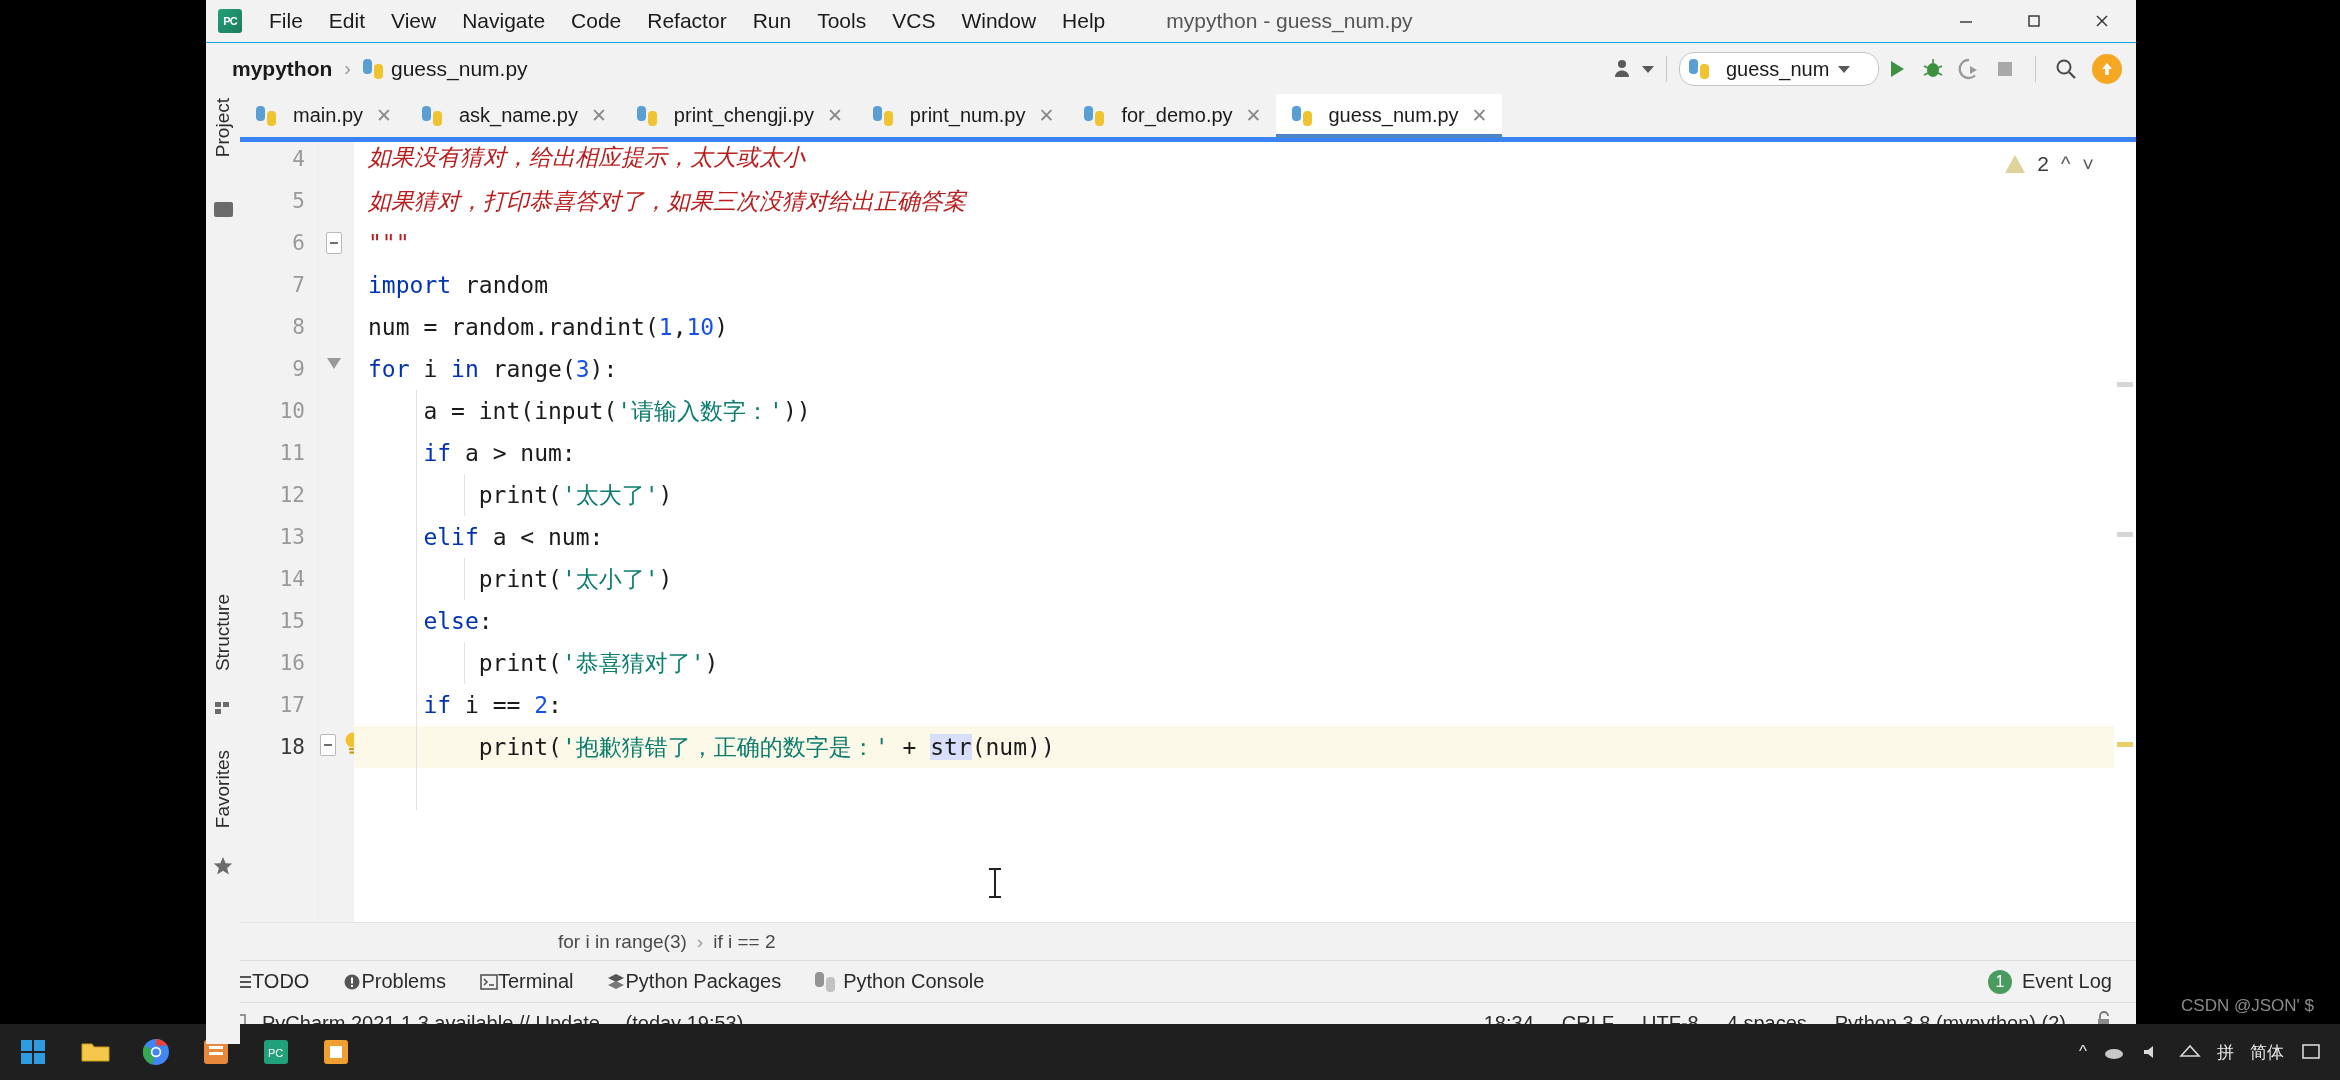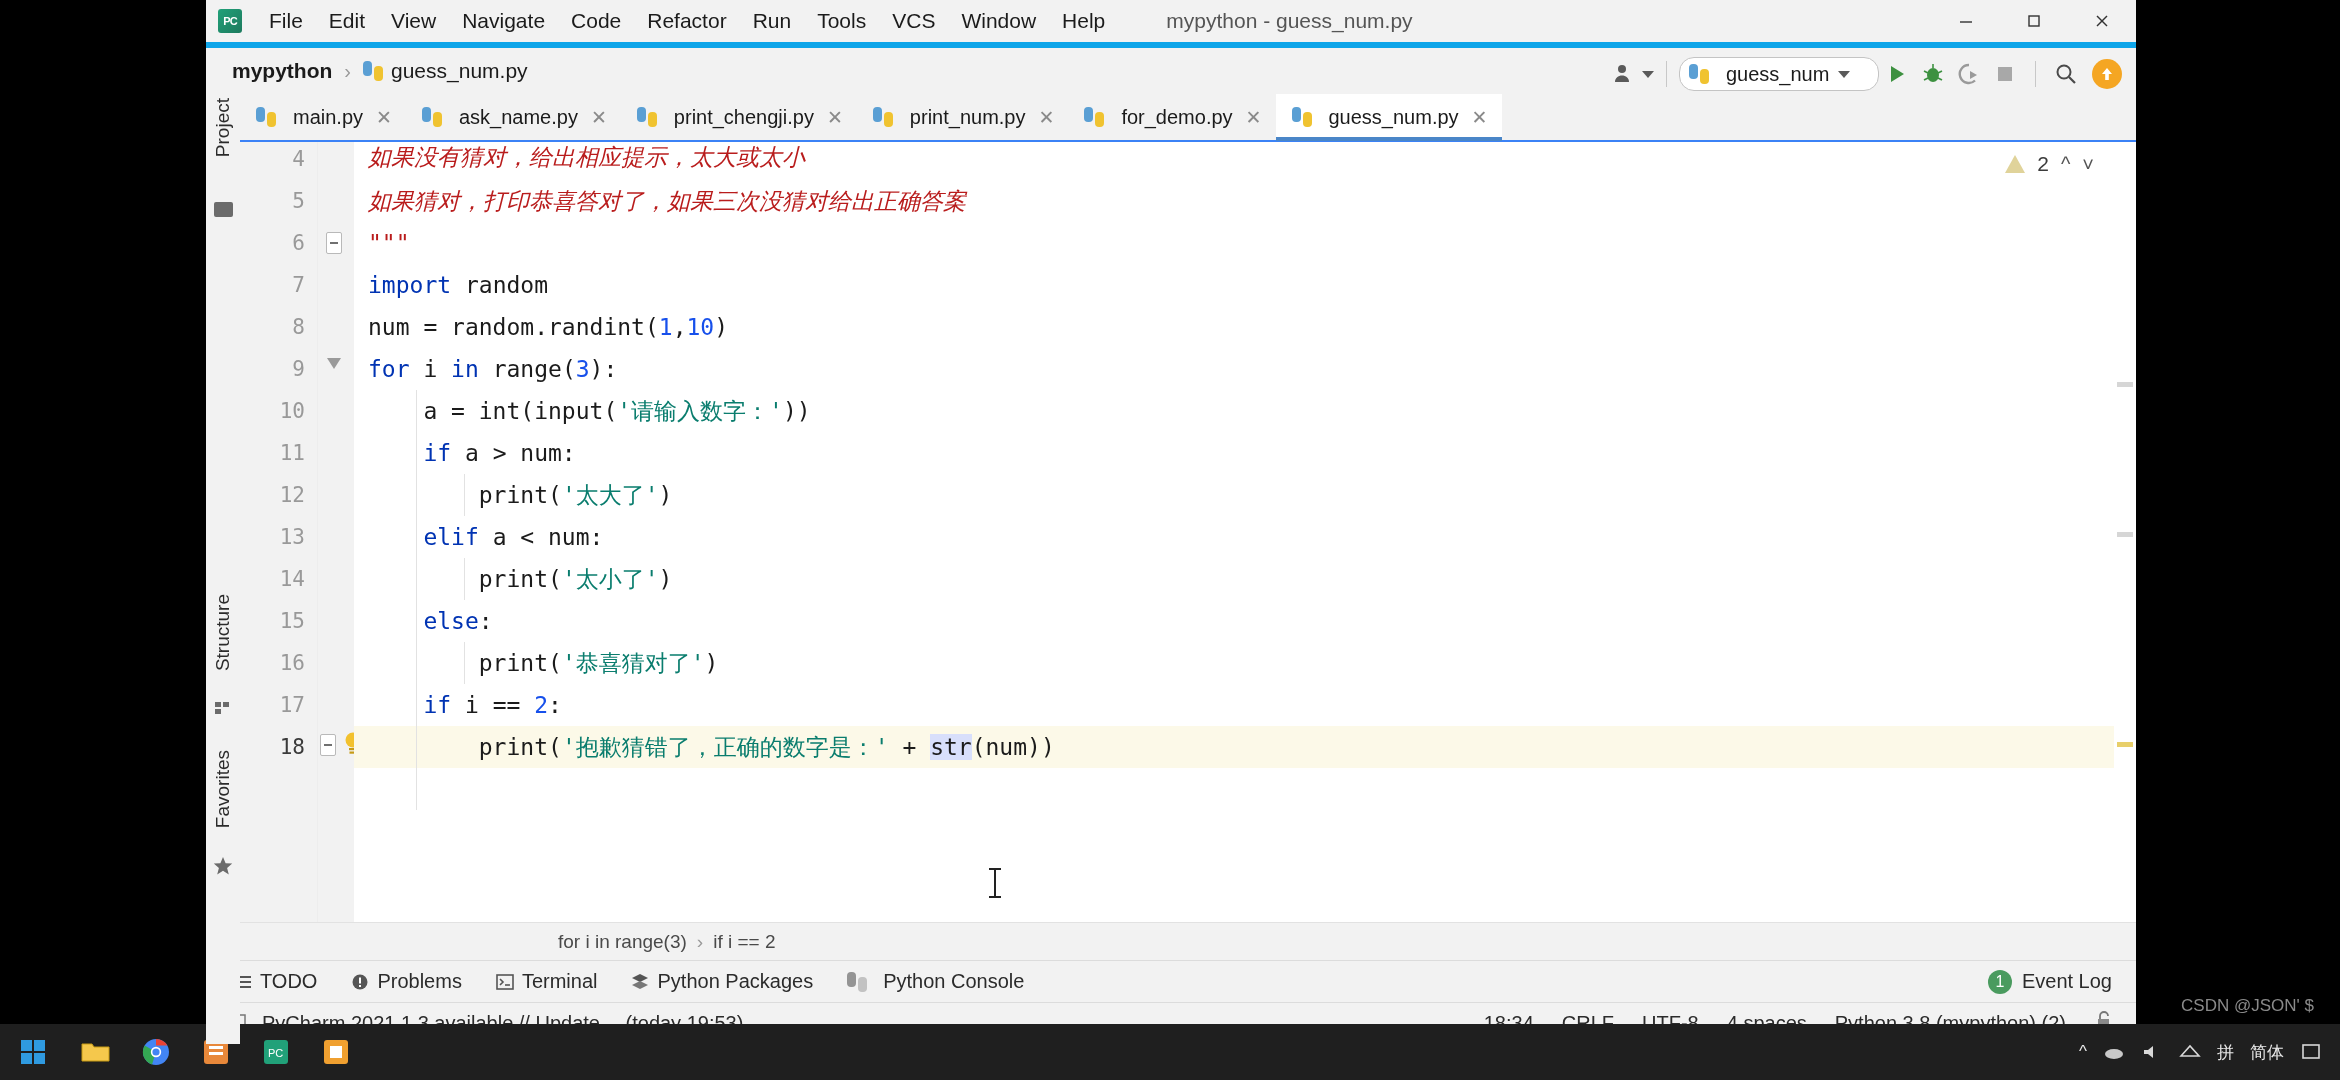--- a/index.html
+++ b/index.html
@@ -39,21 +39,21 @@
   .winbtns { position: absolute; right: 0; top: 0; height: 42px; display: flex; }
   .winbtn {
     width: 68px; height: 42px; display: flex; align-items: center; justify-content: center;
     color: #333;
   }
   .winbtn svg { display:block; }
 
   
   .navbar {
     height: 52px; flex: 0 0 52px; background: #f2f2f2;
-    display: flex; align-items: center; border-top: 6px solid #0ea5e9;
+    display: flex; align-items: center; border-top: 1px solid #0ea5e9;
     position: relative;
   }
   .crumbs { display: flex; align-items: center; margin-left: 26px; gap: 0; }
   .crumb-proj { font-size: 21px; font-weight: bold; color: #1b1b1b; }
   .crumb-sep { font-size: 20px; color: #9a9a9a; margin: 0 12px; }
   .crumb-file { font-size: 21px; color: #1b1b1b; }
   .pyicon {
     width: 20px; height: 20px; margin-right: 8px; position: relative; display:inline-block;
     vertical-align: -3px;
   }
@@ -81,21 +81,21 @@
   .caret { width:0;height:0;border-left:6px solid transparent;border-right:6px solid transparent;border-top:7px solid #5a5a5a; }
   .updbtn {
     width: 30px; height: 30px; border-radius: 50%; background: #f5a623;
     display: flex; align-items: center; justify-content: center; color: #fff;
     font-size: 18px; margin-left: 8px;
   }
 
   
   .tabbar {
     height: 48px; flex: 0 0 48px; background: #f2f2f2; display: flex; align-items: stretch;
-    border-bottom: 2px solid #3b82f6; position: relative;
+    border-bottom: 5px solid #3b82f6; position: relative;
   }
   .tab {
     display: flex; align-items: center; gap: 9px; padding: 0 14px 0 16px;
     font-size: 20px; color: #1b1b1b; position: relative; white-space: nowrap;
   }
   .tab.active { background: #ffffff; }
   .tab.active::after {
     content:''; position:absolute; left:0; right:0; bottom:-1px; height:4px; background:#4a86c8;
   }
   .tab .x { color:#8a8a8a; font-size: 19px; margin-left: 4px; }
@@ -171,21 +171,21 @@
     gap: 10px;
   }
   .ed-crumb .sep { color:#9a9a9a; }
 
   
   .twbar {
     height: 42px; flex: 0 0 42px; background: #f2f2f2; display: flex; align-items: center;
     border-top: 1px solid #dcdcdc; position: relative;
   }
   .tw {
-    display: flex; align-items: center; gap: 8px; font-size: 20px; color: #2b2b2b;
+    display: flex; align-items: center; font-size: 20px; color: #2b2b2b;
     margin-left: 34px; white-space: nowrap;
   }
   .tw:first-child { margin-left: 28px; }
   .evlog {
     position: absolute; right: 24px; display: flex; align-items: center; gap: 10px;
     font-size: 20px; color: #2b2b2b;
   }
   .evbadge {
     width: 24px; height: 24px; border-radius: 50%; background: #4a9b5f; color: #fff;
     font-size: 16px; display: flex; align-items: center; justify-content: center;

